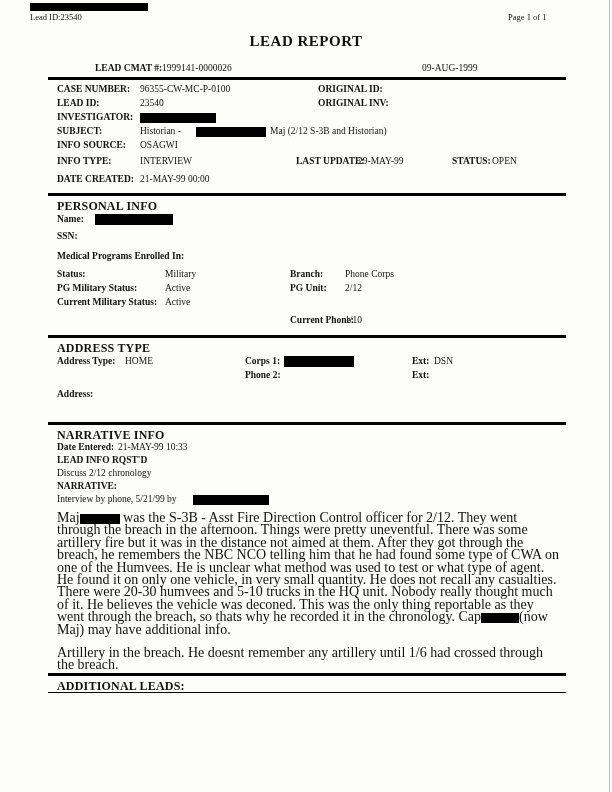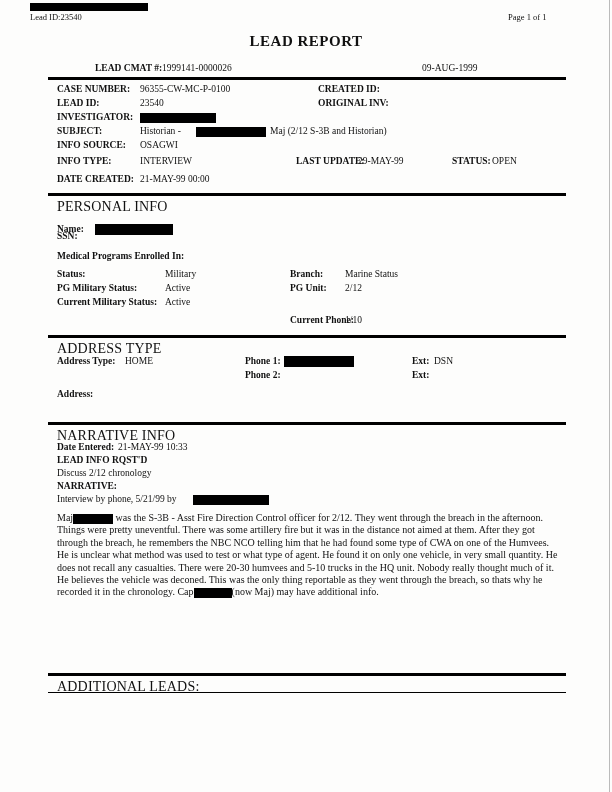--- a/index.html
+++ b/index.html
@@ -16,22 +16,22 @@
   .thick { height:3px; }
   .thin { height:1px; }
   .row { position:absolute; left:48px; width:520px; height:13px; }
   .row > span { position:absolute; white-space:nowrap; }
   
   .cl { left:9px; }   .cv { left:92px; }
   .crl { left:270px; }
   
   .pl { left:9px; }  .pv { left:117px; }
   .prl { left:242px; } .prv { left:297px; }
-  .heading { font-weight:normal; font-size:14px; letter-spacing:.2px; }
-  .para { position:absolute; left:57px; width:506px; font-size:10px; line-height:12.4px; text-align:left; }
+  .heading { font-weight:bold; font-size:12px; letter-spacing:.2px; }
+  .para { position:absolute; left:57px; width:506px; font-size:14px; line-height:12.4px; text-align:left; }
   .hdr { font-size:8.5px; }
   .title { position:absolute; top:33px; left:0; width:100%; text-align:center;
            font-size:15px; font-weight:bold; letter-spacing:.5px; }
   .scan-edge { position:absolute; top:0; right:2px; width:1px; height:100%; background:#bbb; }
 </style>
 </head>
 <body>
 
 <div class="page">
   <div class="scan-edge"></div>
@@ -44,21 +44,21 @@
 
   <span class="abs b" style="left:95px; top:63px;">LEAD CMAT #:</span>
   <span class="abs" style="left:162px; top:63px;">1999141-0000026</span>
   <span class="abs" style="left:415px; top:63px;padding-left:7px;">09-AUG-1999</span>
 
   <div class="rule thick" style="top:77px;"></div>
 
   <div class="row" style="top:84px;">
     <span class="cl b">CASE NUMBER:</span>
     <span class="cv">96355-CW-MC-P-0100</span>
-    <span class="crl b">CREATED ID:</span>
+    <span class="crl b">ORIGINAL ID:</span>
   </div>
   <div class="row" style="top:98px;">
     <span class="cl b">LEAD ID:</span>
     <span class="cv">23540</span>
     <span class="crl b">ORIGINAL INV:</span>
   </div>
   <div class="row" style="top:112px;">
     <span class="cl b">INVESTIGATOR:</span>
     <span class="cv redact" style="width:76px; height:10px; top:1px;"></span>
   </div>
@@ -83,35 +83,35 @@
   <div class="row" style="top:174px;">
     <span class="cl b">DATE CREATED:</span>
     <span class="cv">21-MAY-99 00:00</span>
   </div>
 
   <div class="rule thick" style="top:193px;"></div>
 
   <div class="row" style="top:199px;">
     <span class="pl heading">PERSONAL INFO</span>
   </div>
-  <div class="row" style="top:224px;">
+  <div class="row" style="top:214px;">
     <span class="pl b">Name:</span>
     <span class="redact" style="left:47px; width:78px; height:11px; top:0;"></span>
   </div>
   <div class="row" style="top:231px;">
     <span class="pl b">SSN:</span>
   </div>
   <div class="row" style="top:251px;">
     <span class="pl b">Medical  Programs Enrolled In:</span>
   </div>
   <div class="row" style="top:269px;">
     <span class="pl b">Status:</span>
     <span class="pv">Military</span>
     <span class="prl b">Branch:</span>
-    <span class="prv">Marine Status</span>
+    <span class="prv">Phone Corps</span>
   </div>
   <div class="row" style="top:283px;">
     <span class="pl b">PG Military Status:</span>
     <span class="pv">Active</span>
     <span class="prl b">PG Unit:</span>
     <span class="prv">2/12</span>
   </div>
   <div class="row" style="top:297px;">
     <span class="pl b">Current Military Status:</span>
     <span class="pv">Active</span>
@@ -122,21 +122,21 @@
   </div>
 
   <div class="rule thick" style="top:335px;"></div>
 
   <div class="row" style="top:341px;">
     <span class="pl heading">ADDRESS TYPE</span>
   </div>
   <div class="row" style="top:356px;">
     <span class="pl b">Address Type:</span>
     <span style="left:77px;">HOME</span>
-    <span class="b" style="left:197px;">Phone 1:</span>
+    <span class="b" style="left:197px;">Corps 1:</span>
     <span class="redact" style="left:236px; width:70px; height:11px; top:0;"></span>
     <span class="b" style="left:364px;">Ext:</span>
     <span style="left:386px;">DSN</span>
   </div>
   <div class="row" style="top:370px;">
     <span class="b" style="left:197px;">Phone 2:</span>
     <span class="b" style="left:364px;">Ext:</span>
   </div>
   <div class="row" style="top:389px;">
     <span class="pl b">Address:</span>
@@ -163,20 +163,21 @@
   <div class="row" style="top:494px;">
     <span class="pl">Interview by phone, 5/21/99 by</span>
     <span class="redact" style="left:145px; width:76px; height:10px; top:1px;"></span>
   </div>
 
   <div class="para" style="top:512px;">
     <span>Maj</span><span class="redact" style="width:40px; height:10px;"></span>
     <span>was the S-3B - Asst Fire Direction Control officer for 2/12.  They went through the breach in the afternoon.  Things were pretty uneventful.  There was some artillery fire but it was in the distance not aimed at them.  After they got through the breach, he remembers the NBC NCO telling him that he had found some type of CWA on one of the Humvees.  He is unclear what method was used to test or what type of agent.  He found it on only one vehicle, in very small quantity.  He does not recall any casualties.  There were 20-30 humvees and 5-10 trucks in the HQ unit.  Nobody really thought much of it.  He believes the vehicle was deconed.  This was the only thing reportable as they went through the breach, so thats why he recorded it in the chronology.  Cap</span><span class="redact" style="width:38px; height:10px;"></span><span>(now Maj) may have additional info.</span>
   </div>
 
+  <div class="para" style="top:647px;">Artillery in the breach.  He doesnt remember any artillery until 1/6 had crossed through the breach.</div>
 
   <div class="rule thick" style="top:673px;"></div>
 
   <div class="row" style="top:679px;">
     <span class="pl heading">ADDITIONAL LEADS:</span>
   </div>
   <div class="rule thin" style="top:692px;"></div>
 </div>
 
 </body></html>

